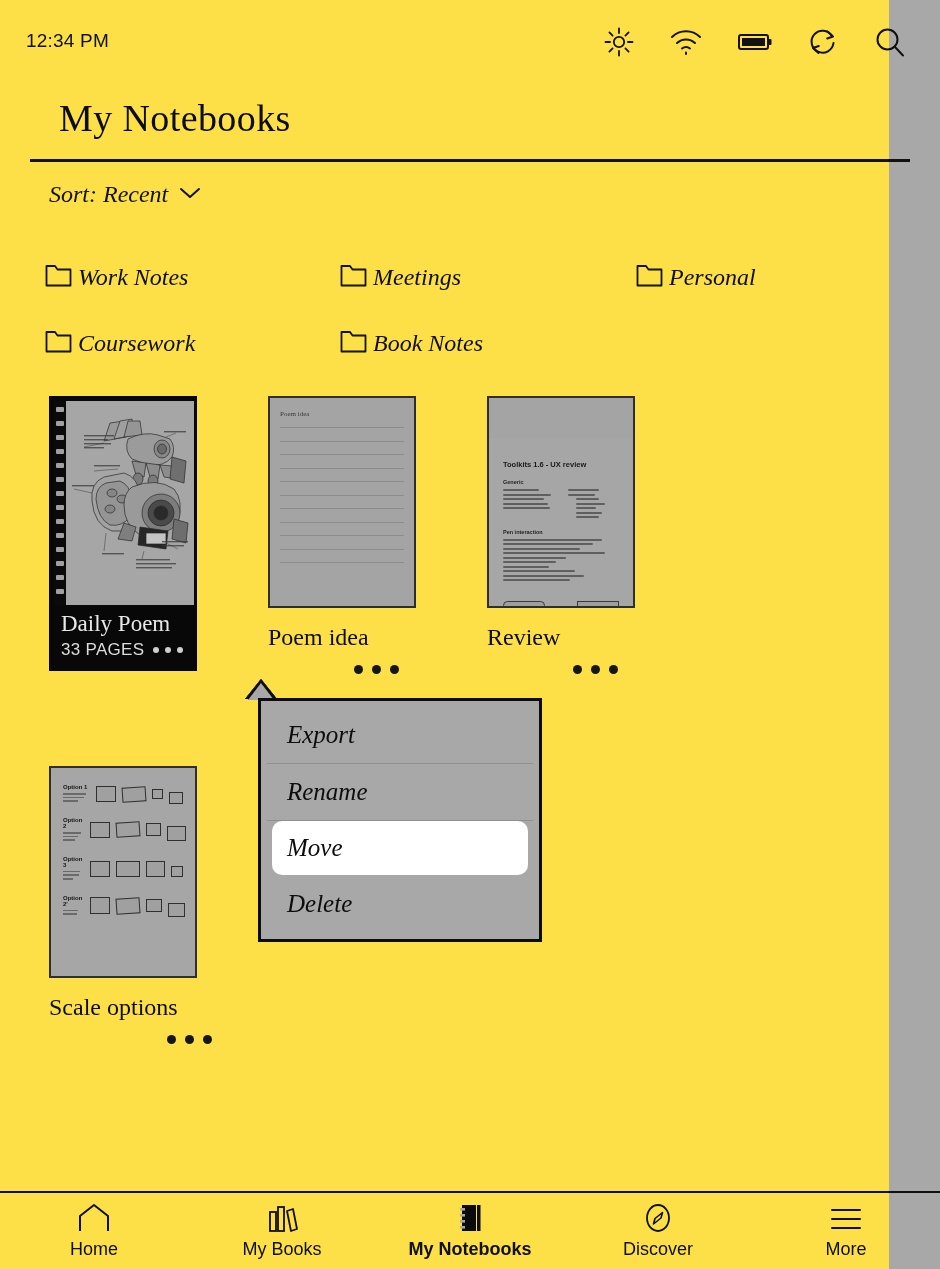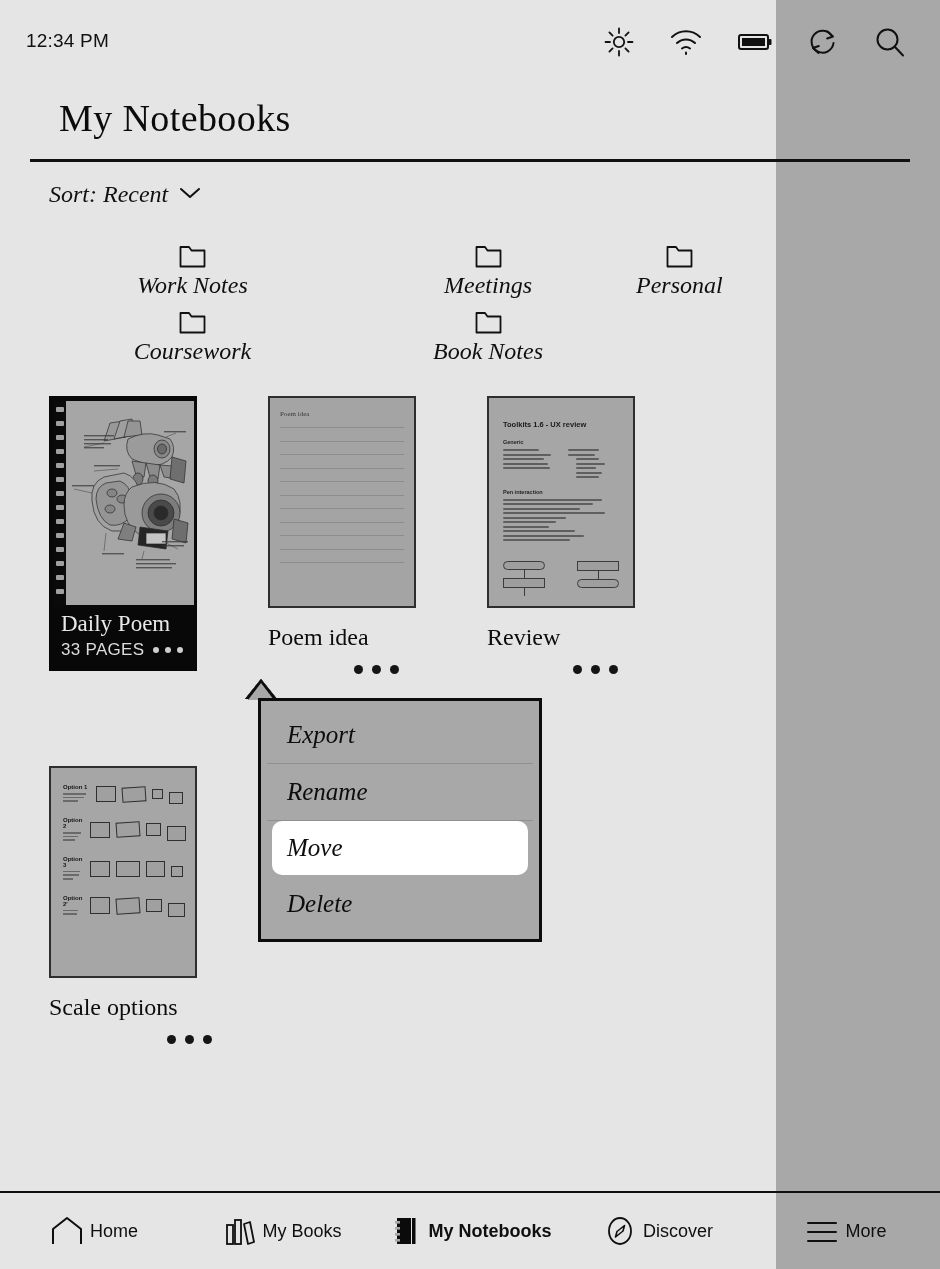--- a/index.html
+++ b/index.html
@@ -2,21 +2,21 @@
 <html><head>
 <meta charset="utf-8">
 <style>
   * { box-sizing: border-box; margin: 0; padding: 0; }
   html, body {
     width: 940px; height: 1269px;
     background: #a8a8a8;
     font-family: "Liberation Sans", sans-serif;
     overflow: hidden;
   }
-  .screen { position: relative; width: 776px; height: 1269px; background: #e5e5e5; text-decoration: underline; }
+  .screen { position: relative; width: 889px; height: 1269px; background: #fde047; text-decoration: underline; }
 
   
   .statusbar { position: absolute; top: 0; left: 0; width: 940px; height: 78px; }
   .clock {
     position: absolute; left: 26px; top: 30px;
     font-size: 19px; color: #111; letter-spacing: .2px;
     font-family: "Liberation Sans", sans-serif;
   }
   .sysicons { position: absolute; right: 34px; top: 26px; display: flex; align-items: center; gap: 36px; }
   .sysicons svg { display: block; }
@@ -32,21 +32,21 @@
   
   .sortrow { position: absolute; left: 49px; top: 181px; display: flex; align-items: center; gap: 11px; }
   .sortrow .sort-label {
     font-family: "Liberation Serif", serif; font-style: italic;
     font-size: 24px; color: #111;
   }
 
   
   .folders { position: absolute; left: 45px; top: 244px; width: 870px; }
   .folder-row { display: flex; height: 66px; }
-  .folder { display: flex; align-items: center; gap: 0; flex-direction: column; }
+  .folder { display: flex; align-items: center; gap: 6px; }
   .folder:nth-child(1) { width: 295px; }
   .folder:nth-child(2) { width: 296px; }
   .folder-name {
     font-family: "Liberation Serif", serif; font-style: italic;
     font-size: 24px; color: #0f0f0f; white-space: nowrap;
   }
 
   
   .grid { position: absolute; left: 49px; top: 396px; width: 870px; }
   .grid-row { display: flex; }
@@ -96,21 +96,21 @@
   .ruled .line { height: 1px; background: #8d8d8d; margin-bottom: 12.5px; }
 
   .spiral { position: absolute; left: 0; top: 0; width: 12px; height: 100%; background: #0a0a0a; }
   .spiral i {
     position: absolute; left: 2px; width: 8px; height: 5px; background: #a0a0a0;
     border-radius: 1px;
   }
   .sketchpage { position: absolute; left: 12px; top: 0; right: 0; bottom: 0; background: #a4a4a4; }
 
   
-  .docpage { position: absolute; inset: 0; background: #a6a6a6; padding: 22px 14px; }
+  .docpage { position: absolute; inset: 0; background: #a6a6a6; padding: 22px 14px; margin-top: 40px; }
   .docpage .dtitle { font-size: 7.5px; font-weight: bold; color: #1a1a1a; margin-bottom: 10px; }
   .docpage .dsec { font-size: 5.5px; font-weight: bold; color: #1f1f1f; margin: 8px 0 4px; }
   .docpage .dline { height: 2px; background: #5f5f5f; margin-bottom: 2.5px; border-radius: 1px; }
   .docpage .dcols { display: flex; gap: 14px; }
   .docpage .dcol { flex: 1; }
   .docpage .dflow { display: flex; justify-content: space-between; margin-top: 20px; }
   .docpage .dbox { width: 42px; }
   .docpage .pill { height: 9px; border: 1px solid #3b3b3b; border-radius: 5px; background: #9e9e9e; }
   .docpage .rect { height: 10px; border: 1px solid #3b3b3b; background: #9e9e9e; margin-top: 8px; }
   .docpage .conn { width: 1px; height: 8px; background: #3b3b3b; margin: 0 auto; }
@@ -158,21 +158,21 @@
     background: #fff; border-radius: 10px; margin: 0 5px; border-bottom: none;
     height: 54px; padding-left: 15px;
   }
 
   
   .navbar {
     position: absolute; left: 0; bottom: 0; width: 940px; height: 78px;
     border-top: 2px solid #0f0f0f; display: flex;
   }
   .navitem {
-    flex: 1; display: flex; flex-direction: row; align-items: center; justify-content: center; gap: 6px;
+    flex: 1; display: flex; flex-direction: column; align-items: center; justify-content: center; gap: 6px;
   }
   .navitem .navlabel { font-size: 18px; color: #0f0f0f; font-family: "Liberation Sans", sans-serif; }
   .navitem.active .navlabel { font-weight: bold; }
   .navicon { height: 30px; display: flex; align-items: flex-end; }
 </style>
 </head>
 <body>
 
 <div class="screen">
 

